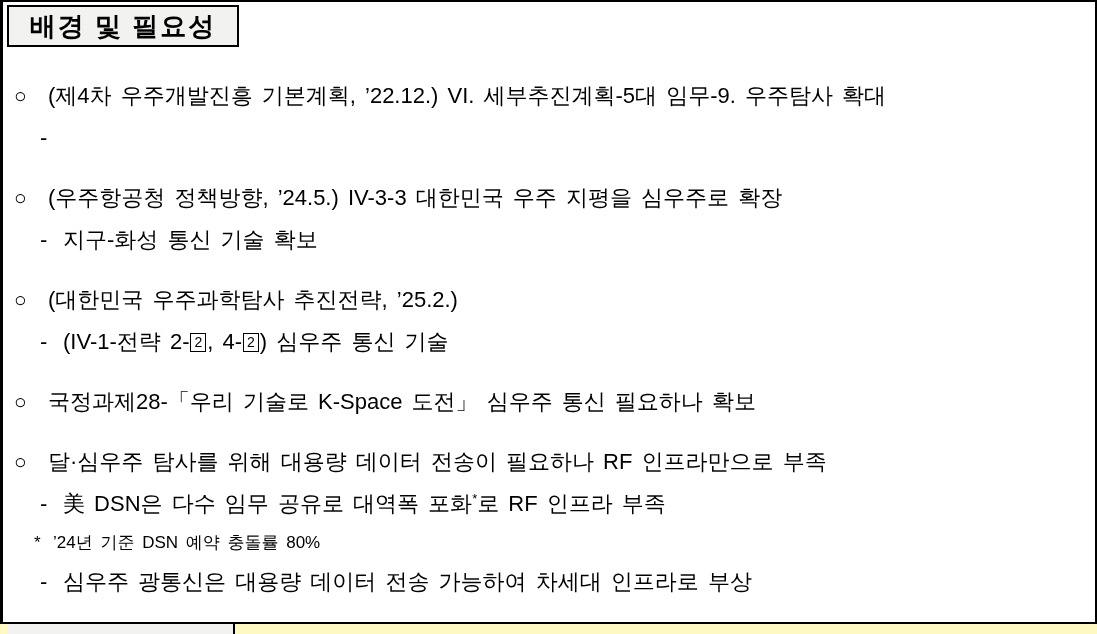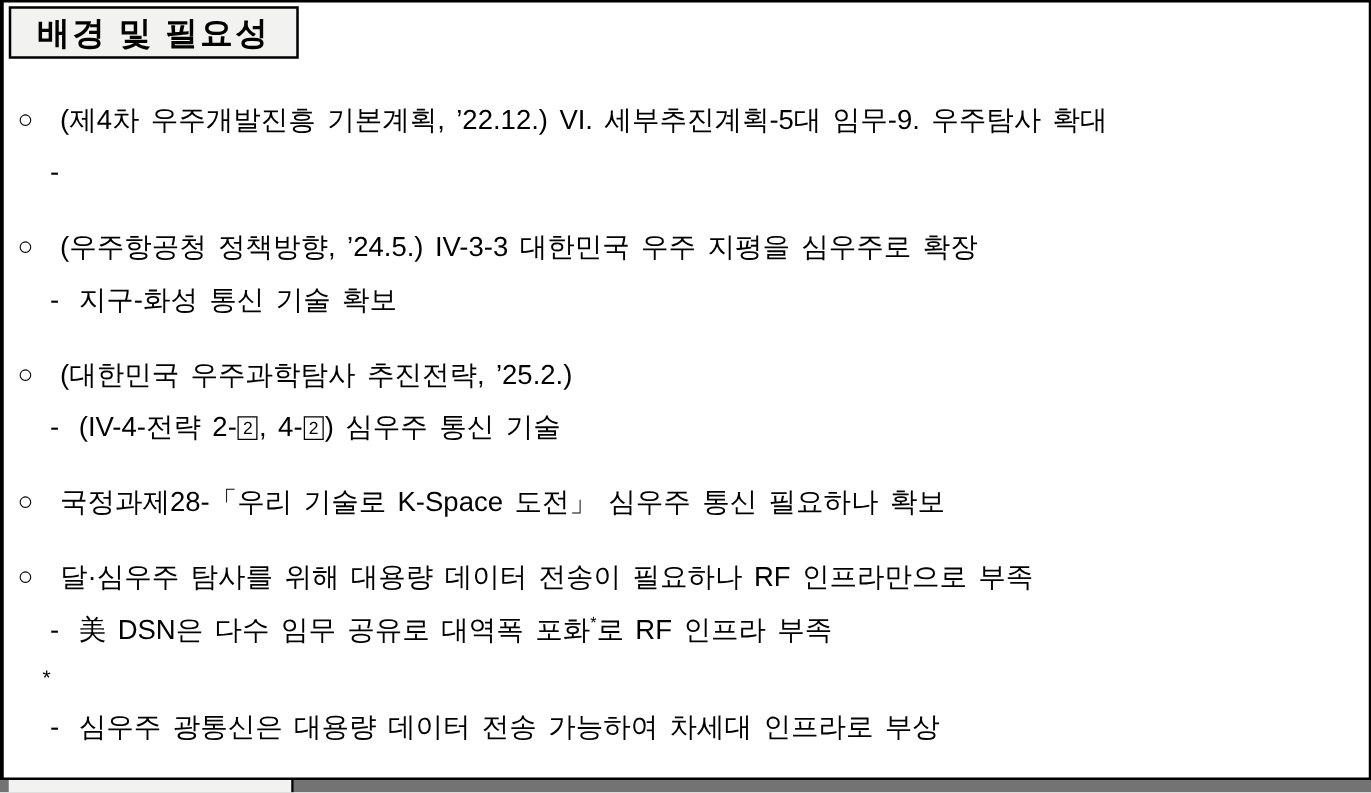--- a/index.html
+++ b/index.html
@@ -1,19 +1,19 @@
 <!DOCTYPE html>
 <html><head>
 <meta charset="utf-8">
 <style>
   html,body { margin:0; padding:0; background:#fff; }
   .page {
     position:relative;
     width:1097px; height:634px;
-    background:#737373;
+    background:#fef9c3;
     font-family:"Liberation Sans","DejaVu Sans",sans-serif;
     color:#000;
     overflow:hidden;
   }
   .frame {
     position:absolute; left:0; top:0;
     width:1097px; height:624px;
     box-sizing:border-box;
     border-left:3px solid #000;
     border-top:2px solid #000;
@@ -102,21 +102,21 @@
       </div>
     </div>
 
     <div class="group">
       <div class="line main">
         <span class="marker">○</span>
         <span class="text">(대한민국 우주과학탐사 추진전략, ’25.2.)</span>
       </div>
       <div class="line sub">
         <span class="marker">-</span>
-        <span class="text"><span>(IV-4-전략 2-</span><span class="boxed">2</span><span>, 4-</span><span class="boxed">2</span><span>) 심우주 통신 기술</span></span>
+        <span class="text"><span>(IV-1-전략 2-</span><span class="boxed">2</span><span>, 4-</span><span class="boxed">2</span><span>) 심우주 통신 기술</span></span>
       </div>
     </div>
 
     <div class="group">
       <div class="line main">
         <span class="marker">○</span>
         <span class="text">국정과제28-「우리 기술로 K-Space 도전」 심우주 통신 필요하나 확보</span>
       </div>
     </div>
 
@@ -124,20 +124,21 @@
       <div class="line main">
         <span class="marker">○</span>
         <span class="text">달·심우주 탐사를 위해 대용량 데이터 전송이 필요하나 RF 인프라만으로 부족</span>
       </div>
       <div class="line sub">
         <span class="marker">-</span>
         <span class="text"><span>美 DSN은 다수 임무 공유로 대역폭 포화</span><sup class="star">*</sup><span>로 RF 인프라 부족</span></span>
       </div>
       <div class="line foot">
         <span class="marker">*</span>
+        <span class="text">’24년 기준 DSN 예약 충돌률 80%</span>
       </div>
       <div class="line sub">
         <span class="marker">-</span>
         <span class="text">심우주 광통신은 대용량 데이터 전송 가능하여 차세대 인프라로 부상</span>
       </div>
     </div>
 
   </div>
 
   <div class="next-box"></div>

